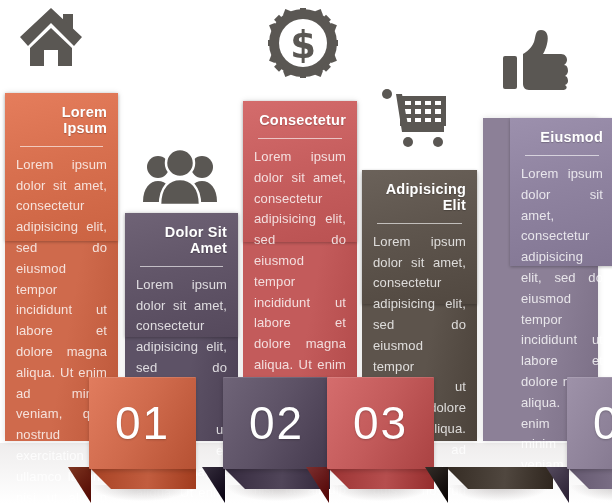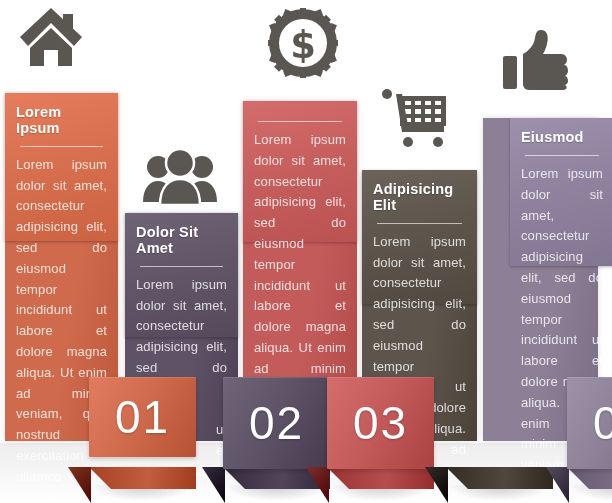--- a/index.html
+++ b/index.html
@@ -16,21 +16,21 @@
   .column{position:absolute;bottom:112px;}
 
   
   .icon{position:absolute;color:#5a5753;fill:#5a5753;}
   .icon svg{display:block;}
 
   
   .panel{position:absolute;box-sizing:border-box;padding:11px 11px 13px 11px;
          box-shadow:0 1px 3px rgba(0,0,0,.28);}
   .panel .ttl{
-    color:#ffffff;text-align:left;font-size:14.5px;font-weight:bold;
+    color:#ffffff;text-align:right;font-size:14.5px;font-weight:bold;
     letter-spacing:.2px;line-height:1.1;margin:1px 0 0 0;
     text-shadow:0 1px 1px rgba(0,0,0,.22);
   }
   .panel .rule{height:1px;background:rgba(255,255,255,.62);margin:9px 4px 8px 4px;}
   .panel .body{
     color:rgba(255,255,255,.80);font-size:13px;line-height:1.60;
     text-align:justify;letter-spacing:.12px;
   }
 
   
@@ -137,41 +137,42 @@
         <div class="ttl">Lorem Ipsum</div>
         <div class="rule"></div>
         <div class="body">Lorem ipsum dolor sit amet, consectetur adipisicing elit, sed do eiusmod tempor incididunt ut labore et dolore magna aliqua. Ut enim ad minim veniam, quis nostrud exercitation ullamco laboris nisi ut aliquip ex ea commodo consequat. Duis aute irure dolor in reprehenderit in voluptate velit esse cillum dolore eu fugiat nulla pariatur</div>
       </div>
       <div class="panel" style="left: 125px; top: 213px; width: 113px; height: 124px; background: linear-gradient(165deg, rgb(111, 99, 118) 0%, rgb(98, 86, 105) 45%, rgb(85, 73, 92) 100%);">
         <div class="ttl">Dolor Sit Amet</div>
         <div class="rule"></div>
         <div class="body">Lorem ipsum dolor sit amet, consectetur adipisicing elit, sed do eiusmod tempor incididunt ut labore et dolore magna aliqua. Ut enim ad minim veniam, quis nostrud exercitation ullamco laboris nisi ut aliquip ex ea commodo consequat.</div>
       </div>
       <div class="panel" style="left: 243px; top: 101px; width: 114px; height: 141px; background: linear-gradient(165deg, rgb(212, 108, 108) 0%, rgb(199, 95, 95) 45%, rgb(186, 82, 82) 100%);">
+        <div class="ttl">Consectetur</div>
         <div class="rule"></div>
         <div class="body">Lorem ipsum dolor sit amet, consectetur adipisicing elit, sed do eiusmod tempor incididunt ut labore et dolore magna aliqua. Ut enim ad minim veniam, quis nostrud exercitation ullamco laboris nisi ut aliquip ex ea commodo consequat. Duis aute irure dolor in reprehenderit in voluptate velit esse cillum dolore</div>
       </div>
       <div class="panel" style="left: 362px; top: 170px; width: 115px; height: 134px; background: linear-gradient(165deg, rgb(107, 98, 90) 0%, rgb(94, 85, 77) 45%, rgb(81, 72, 64) 100%);">
         <div class="ttl">Adipisicing Elit</div>
         <div class="rule"></div>
         <div class="body">Lorem ipsum dolor sit amet, consectetur adipisicing elit, sed do eiusmod tempor incididunt ut labore et dolore magna aliqua. Ut enim ad minim veniam, quis nostrud exercitation ullamco laboris nisi ut aliquip ex ea commodo consequat. Duis aute irure dolor in reprehenderit in voluptate velit esse</div>
       </div>
       <div class="panel" style="left: 510px; top: 118px; width: 104px; height: 148px; background: linear-gradient(165deg, rgb(156, 144, 173) 0%, rgb(143, 131, 160) 45%, rgb(130, 118, 147) 100%);">
         <div class="ttl">Eiusmod</div>
         <div class="rule"></div>
         <div class="body">Lorem ipsum dolor sit amet, consectetur adipisicing elit, sed do eiusmod tempor incididunt ut labore et dolore magna aliqua. Ut enim ad minim veniam, quis nostrud exercitation ullamco laboris nisi ut aliquip ex ea commodo consequat. Duis aute irure dolor in reprehenderit in voluptate velit esse cillum dolore eu fugiat nulla pariatur</div>
       </div>
     </div>
 
   <div id="ribbons-layer">
       <div class="ribbon" style="left: 89px; top: 377px; width: 107px; height: 124px;">
         <div class="rb-shadow" style="left: 4px; top: 108px; width: 99px; height: 16px; background: radial-gradient(at 50% 0%, rgba(90, 80, 80, 0.3) 0%, rgba(255, 255, 255, 0) 72%);"></div>
         <div class="rb-bottom" style="top: 90px; width: 107px; height: 22px; background: linear-gradient(95deg, rgb(166, 65, 35) 0%, rgb(194, 93, 63) 55%, rgb(161, 60, 30) 100%); clip-path: polygon(0px 0px, 100% 0px, 100% 100%, 22px 100%);"></div>
         <div class="rb-wedge" style="left: -21px; top: 90px; width: 23px; height: 36px; background: linear-gradient(135deg, rgb(125, 52, 32) 0%, rgb(79, 6, 0) 100%); clip-path: polygon(100% 0px, 100% 100%, 0px 0px);"></div>
-        <div class="rb-front" style="width: 107px; height: 80px; background: linear-gradient(118deg, rgb(225, 124, 94) 0%, rgb(207, 106, 76) 48%, rgb(182, 81, 51) 100%); box-shadow: rgba(255, 255, 255, 0.12) 0px 1px 0px inset, rgba(0, 0, 0, 0.18) 0px 2px 4px;">
+        <div class="rb-front" style="width: 107px; height: 92px; background: linear-gradient(118deg, rgb(225, 124, 94) 0%, rgb(207, 106, 76) 48%, rgb(182, 81, 51) 100%); box-shadow: rgba(255, 255, 255, 0.12) 0px 1px 0px inset, rgba(0, 0, 0, 0.18) 0px 2px 4px;">
           <div class="rb-num">01</div>
         </div>
       </div>
       <div class="ribbon" style="left: 223px; top: 377px; width: 107px; height: 124px;">
         <div class="rb-shadow" style="left: 4px; top: 108px; width: 99px; height: 16px; background: radial-gradient(at 50% 0%, rgba(90, 80, 80, 0.3) 0%, rgba(255, 255, 255, 0) 72%);"></div>
         <div class="rb-bottom" style="top: 90px; width: 107px; height: 22px; background: linear-gradient(95deg, rgb(52, 41, 61) 0%, rgb(80, 69, 89) 55%, rgb(47, 36, 56) 100%); clip-path: polygon(0px 0px, 100% 0px, 100% 100%, 22px 100%);"></div>
         <div class="rb-wedge" style="left: -21px; top: 90px; width: 23px; height: 36px; background: linear-gradient(135deg, rgb(53, 45, 61) 0%, rgb(7, 0, 15) 100%); clip-path: polygon(100% 0px, 100% 100%, 0px 0px);"></div>
         <div class="rb-front" style="width: 107px; height: 92px; background: linear-gradient(118deg, rgb(111, 100, 120) 0%, rgb(93, 82, 102) 48%, rgb(68, 57, 77) 100%); box-shadow: rgba(255, 255, 255, 0.12) 0px 1px 0px inset, rgba(0, 0, 0, 0.18) 0px 2px 4px;">
           <div class="rb-num">02</div>
         </div>

